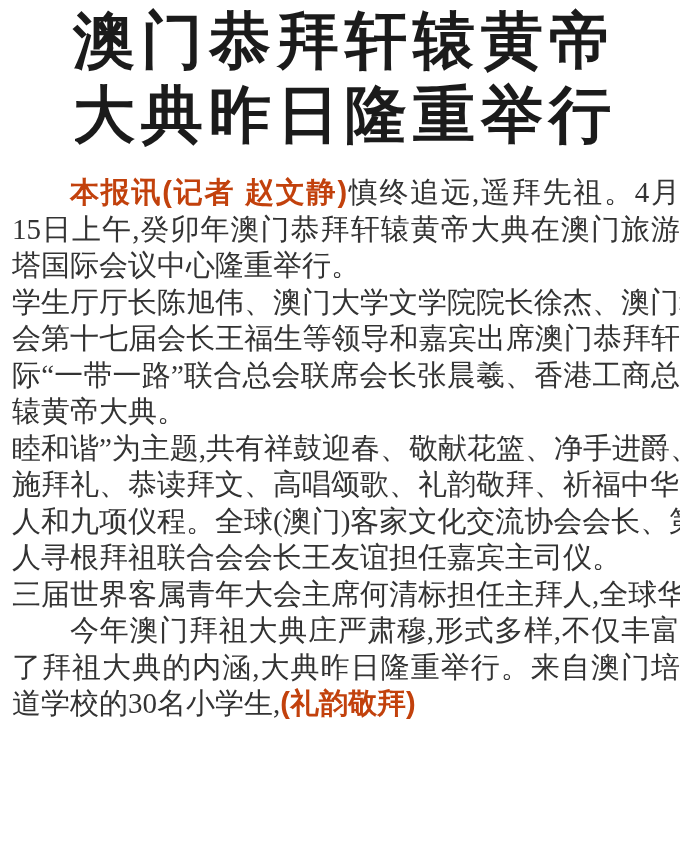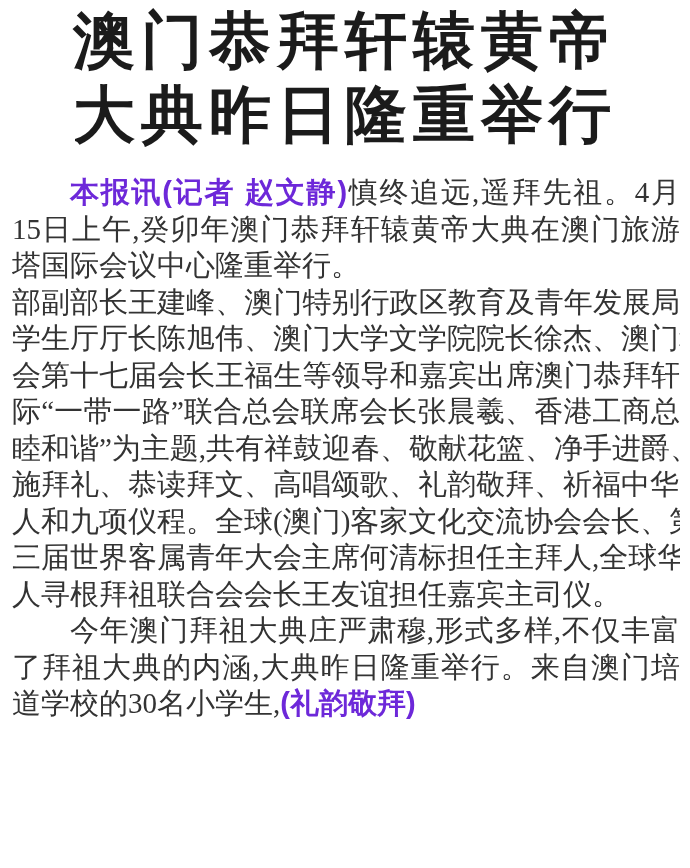--- a/index.html
+++ b/index.html
@@ -41,49 +41,49 @@
   }
   .line.last {
     text-align-last: left;
   }
   .line.first {
     text-indent: 2em;
   }
   .lead-bold {
     font-family: "Liberation Sans", sans-serif;
     font-weight: 700;
-    color: #6d28d9;
+    color: #c2410c;
   }
 </style>
 </head>
 <body>
 
 <div class="page">
   <h1 class="headline" style="margin:0;">
     <span class="hline">澳门恭拜轩辕黄帝</span>
     <span class="hline">大典昨日隆重举行</span>
   </h1>
   <div class="article-body">
       <div class="para">
         <div class="line first"><span class="lead-bold">本报讯(记者 赵文静)</span><span>慎终追远,遥拜先祖。4月</span></div>
         <div class="line"><span>15日上午,癸卯年澳门恭拜轩辕黄帝大典在澳门旅游</span></div>
         <div class="line last"><span>塔国际会议中心隆重举行。</span></div>
       </div>
       <div class="para">
-        <div class="line"><span>部副部长王建峰、澳门特别行政区教育及青年发展局</span></div>
         <div class="line"><span>学生厅厅长陈旭伟、澳门大学文学院院长徐杰、澳门科</span></div>
         <div class="line"><span>会第十七届会长王福生等领导和嘉宾出席澳门恭拜轩</span></div>
         <div class="line"><span>际“一带一路”联合总会联席会长张晨羲、香港工商总</span></div>
+        <div class="line last"><span>辕黄帝大典。</span></div>
       </div>
       <div class="para">
         <div class="line"><span>睦和谐”为主题,共有祥鼓迎春、敬献花篮、净手进爵、行</span></div>
         <div class="line"><span>施拜礼、恭读拜文、高唱颂歌、礼韵敬拜、祈福中华、天地</span></div>
         <div class="line"><span>人和九项仪程。全球(澳门)客家文化交流协会会长、第</span></div>
+        <div class="line last"><span>人寻根拜祖联合会会长王友谊担任嘉宾主司仪。</span></div>
         <div class="line"><span>三届世界客属青年大会主席何清标担任主拜人,全球华</span></div>
-        <div class="line last"><span>人寻根拜祖联合会会长王友谊担任嘉宾主司仪。</span></div>
       </div>
       <div class="para">
         <div class="line first"><span>今年澳门拜祖大典庄严肃穆,形式多样,不仅丰富</span></div>
         <div class="line"><span>了拜祖大典的内涵,大典昨日隆重举行。来自澳门培</span></div>
         <div class="line last"><span>道学校的30名小学生,</span><span class="lead-bold">(礼韵敬拜)</span></div>
       </div>
     </div>
 </div>
 
 </body></html>

